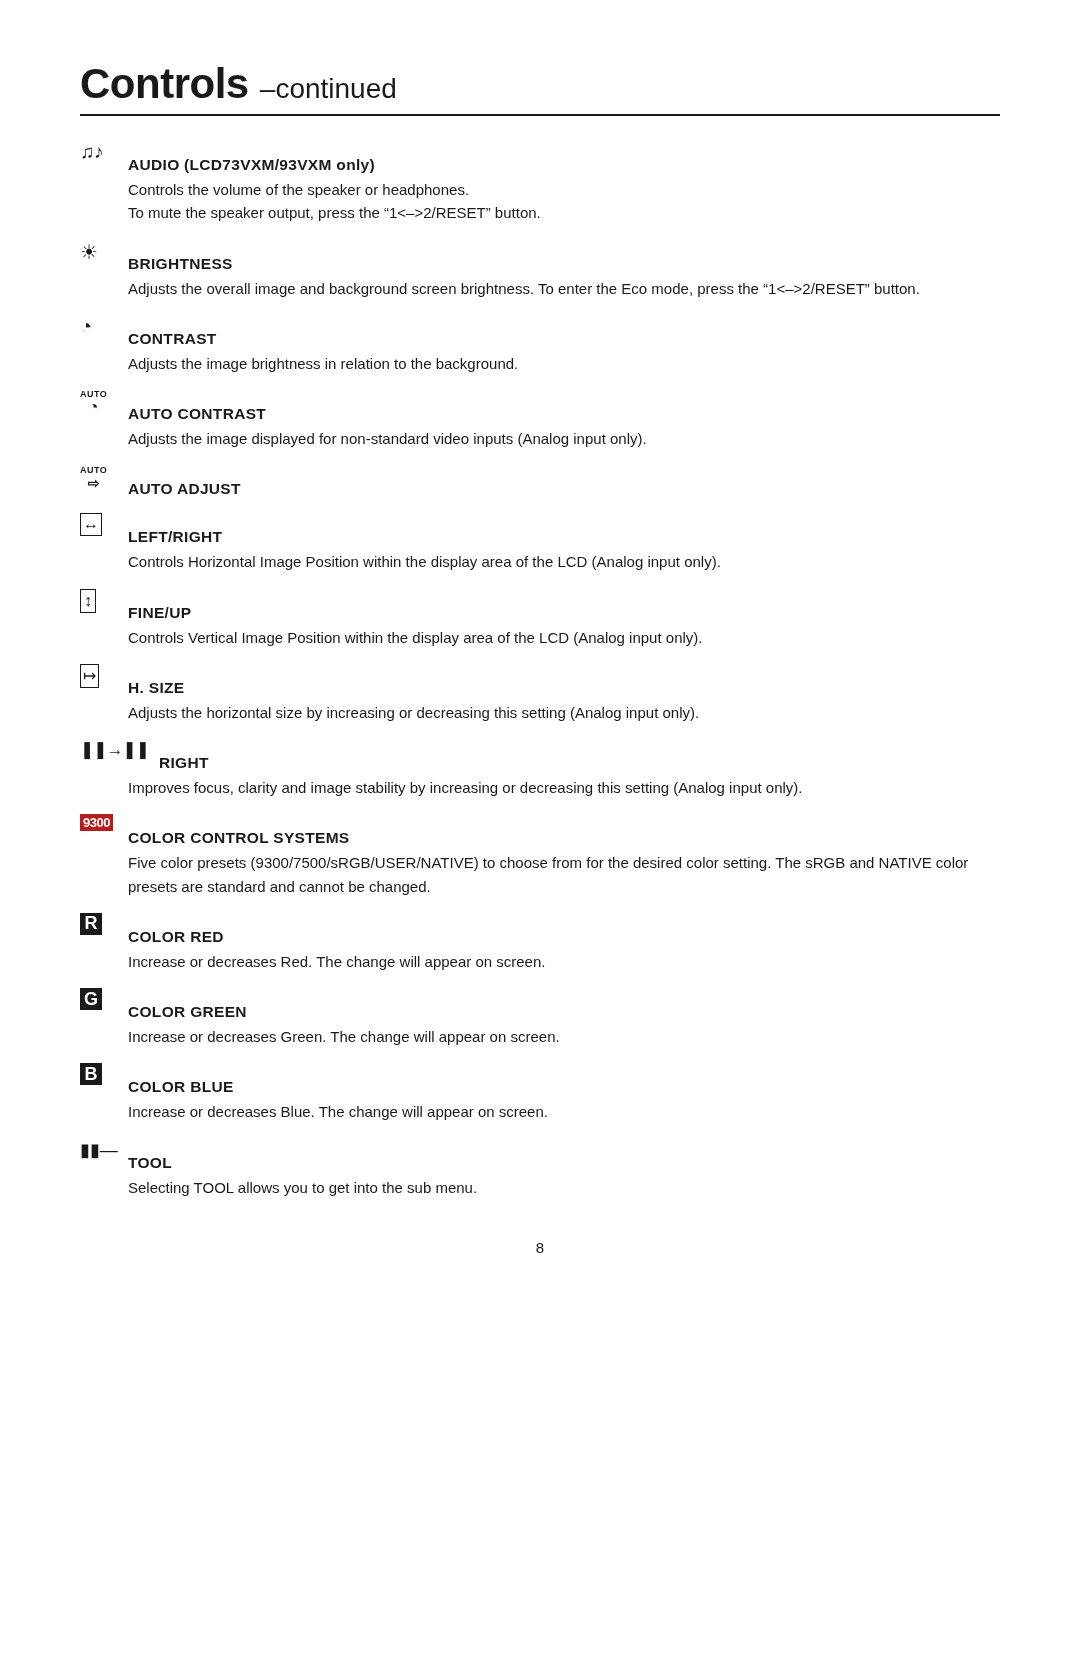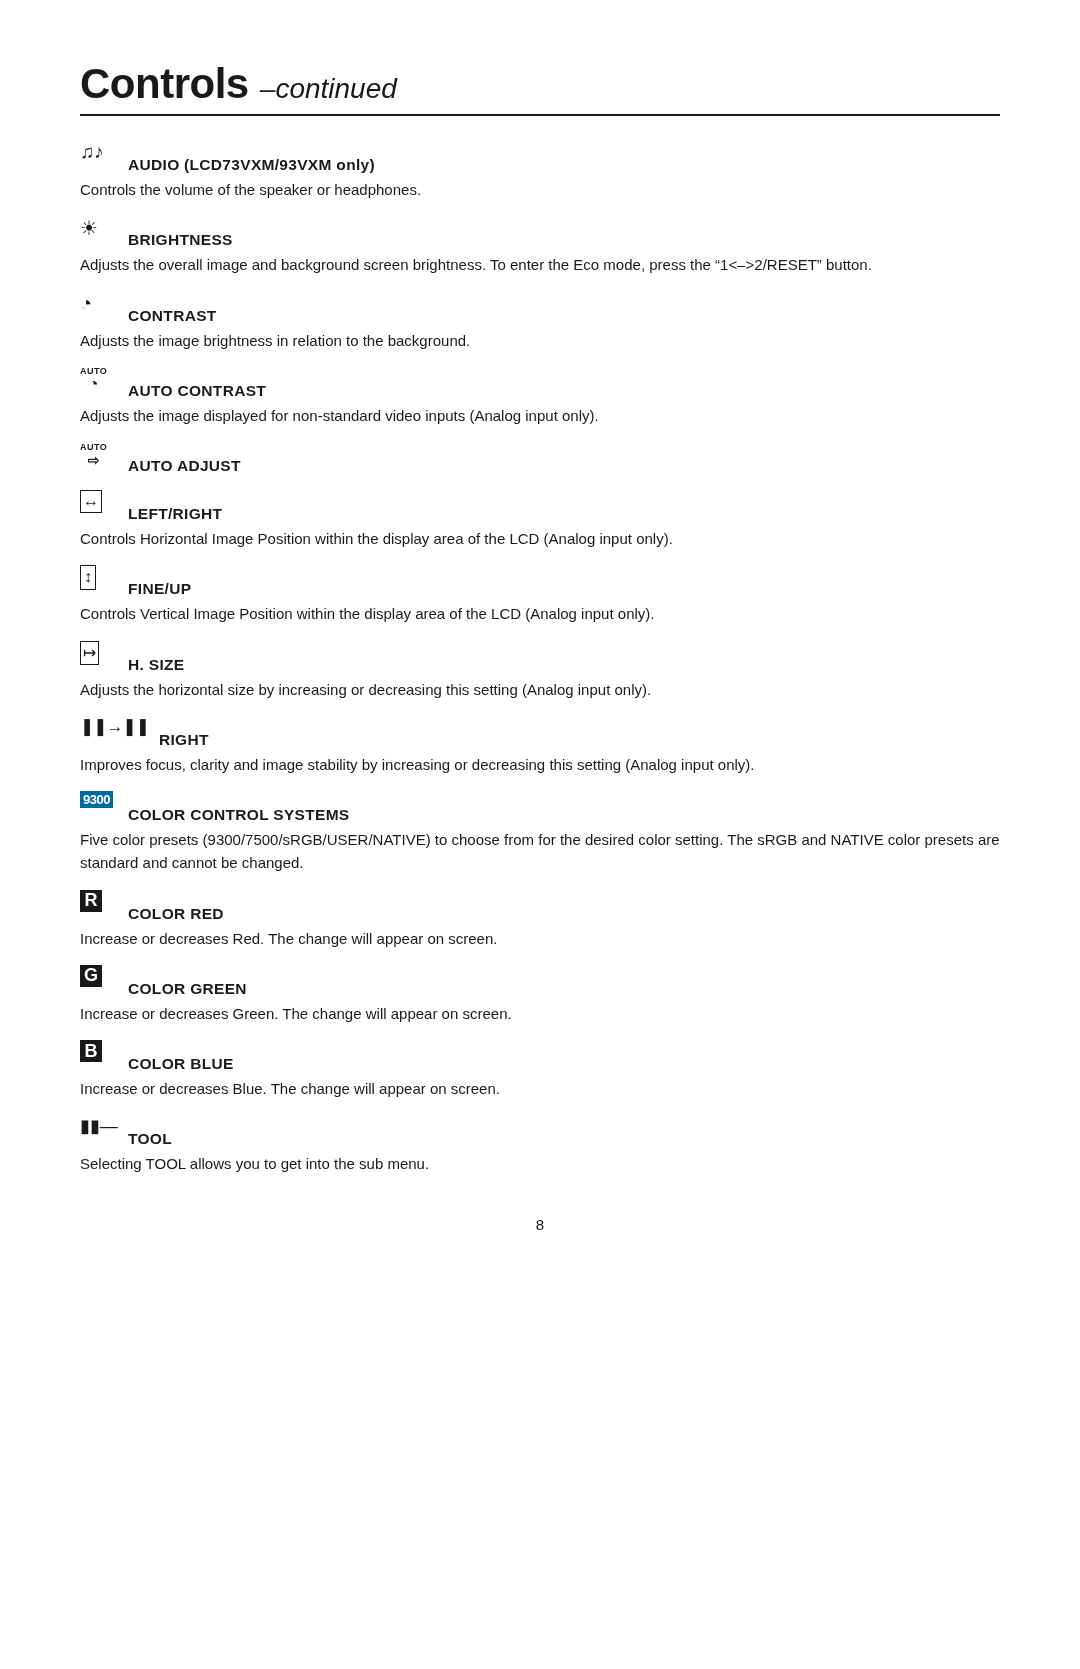--- a/index.html
+++ b/index.html
@@ -21,21 +21,20 @@
     .page-title {
       font-size: 42px;
       font-weight: 900;
       margin-bottom: 2px;
       letter-spacing: -0.5px;
     }
 
     .page-title span.continued {
       font-size: 28px;
       font-weight: 400;
-      font-style: italic;
       letter-spacing: 0;
     }
 
     .title-rule {
       border: none;
       border-top: 2px solid #1a1a1a;
       margin-bottom: 24px;
       margin-top: 6px;
     }
 
@@ -64,20 +63,21 @@
     }
 
     .item-label {
       font-weight: 700;
       font-size: 15.5px;
       letter-spacing: 0.02em;
       margin-top: 16px;
     }
 
     .item-desc {
+      margin-left: 48px;
       line-height: 1.55;
       font-size: 15px;
     }
 
     .page-number {
       text-align: center;
       margin-top: 40px;
       font-size: 15px;
     }
 
@@ -136,21 +136,21 @@
       line-height: 1.4;
     }
 
     .icon-fine {
       font-size: 18px;
     }
 
     .icon-9300 {
       font-size: 13px;
       font-weight: 900;
-      background: #0369a1;
+      background: #b91c1c;
       color: white;
       padding: 1px 3px;
       letter-spacing: -0.5px;
     }
 
     .icon-color-r {
       font-size: 18px;
       font-weight: 900;
       background: #1a1a1a;
       color: white;
@@ -210,20 +210,21 @@
 
 <ul class="controls-list" id="controls-list">
 <li>
       <div class="item-header">
         <span class="item-icon">
           <span class="icon-audio" style="font-size:19px;">♫♪</span>
         </span>
         <span class="item-label">AUDIO (LCD73VXM/93VXM only)</span>
       </div>
       <p class="item-desc">Controls the volume of the speaker or headphones.</p>
+      <p class="item-desc">To mute the speaker output, press the “1&lt;–&gt;2/RESET” button.</p>
     </li>
     <li>
       <div class="item-header">
         <span class="item-icon">
           <span class="icon-brightness">☀</span>
         </span>
         <span class="item-label">BRIGHTNESS</span>
       </div>
       <p class="item-desc">Adjusts the overall image and background screen brightness. To enter the Eco mode, press the “1&lt;–&gt;2/RESET” button.</p>
     </li>

